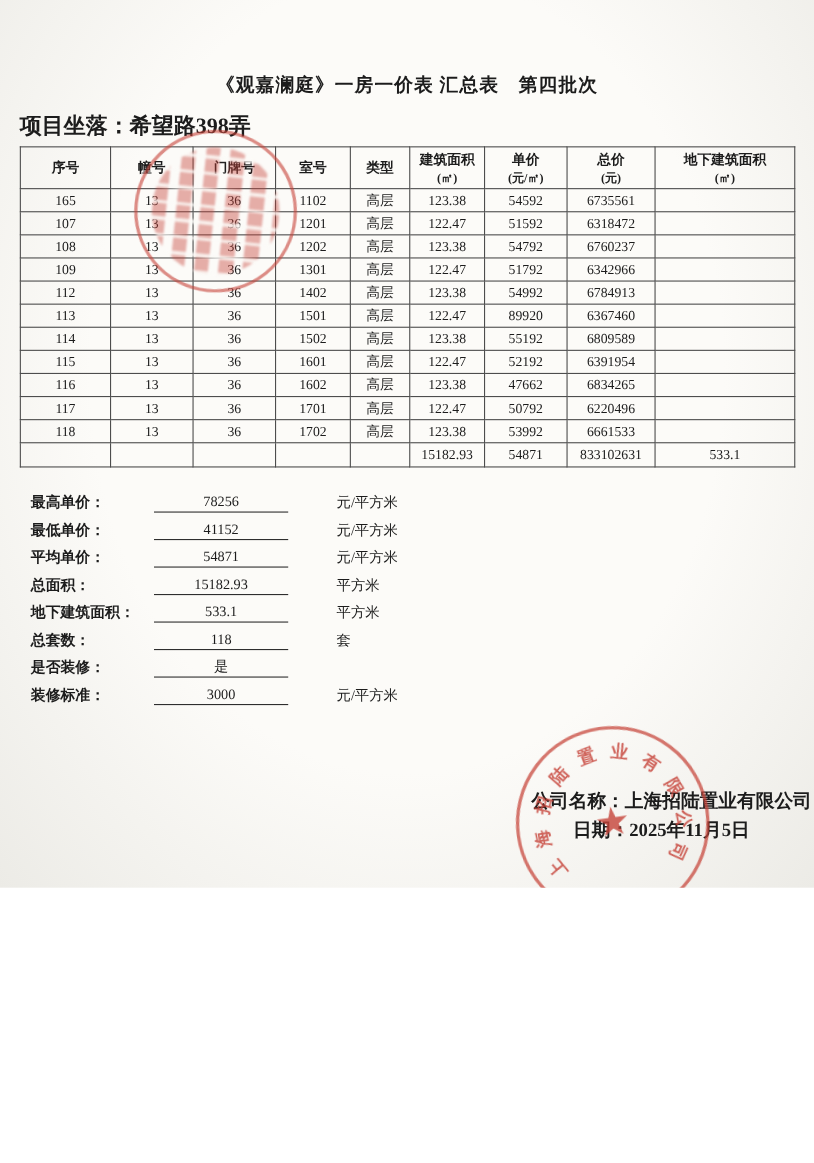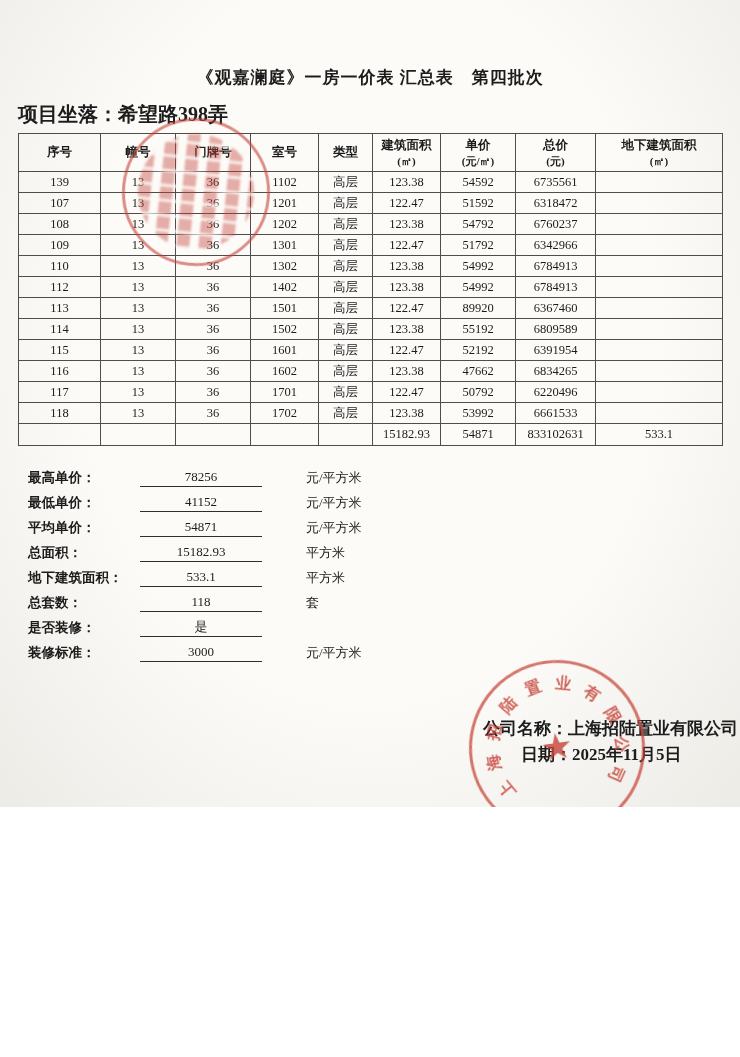--- a/index.html
+++ b/index.html
@@ -156,21 +156,21 @@
             <div class="h-sub">(元)</div>
           </th>
           <th>
             <div class="h-main">地下建筑面积</div>
             <div class="h-sub">(㎡)</div>
           </th>
         </tr>
     </thead>
     <tbody id="t-body">
         <tr>
-          <td>139</td>
+          <td>165</td>
           <td>13</td>
           <td>36</td>
           <td>1102</td>
           <td>高层</td>
           <td>123.38</td>
           <td>54592</td>
           <td>6735561</td>
           <td></td>
         </tr>
         <tr>
@@ -197,31 +197,20 @@
         </tr>
         <tr>
           <td>109</td>
           <td>13</td>
           <td>36</td>
           <td>1301</td>
           <td>高层</td>
           <td>122.47</td>
           <td>51792</td>
           <td>6342966</td>
-          <td></td>
-        </tr>
-        <tr>
-          <td>110</td>
-          <td>13</td>
-          <td>36</td>
-          <td>1302</td>
-          <td>高层</td>
-          <td>123.38</td>
-          <td>54992</td>
-          <td>6784913</td>
           <td></td>
         </tr>
         <tr>
           <td>112</td>
           <td>13</td>
           <td>36</td>
           <td>1402</td>
           <td>高层</td>
           <td>123.38</td>
           <td>54992</td>

